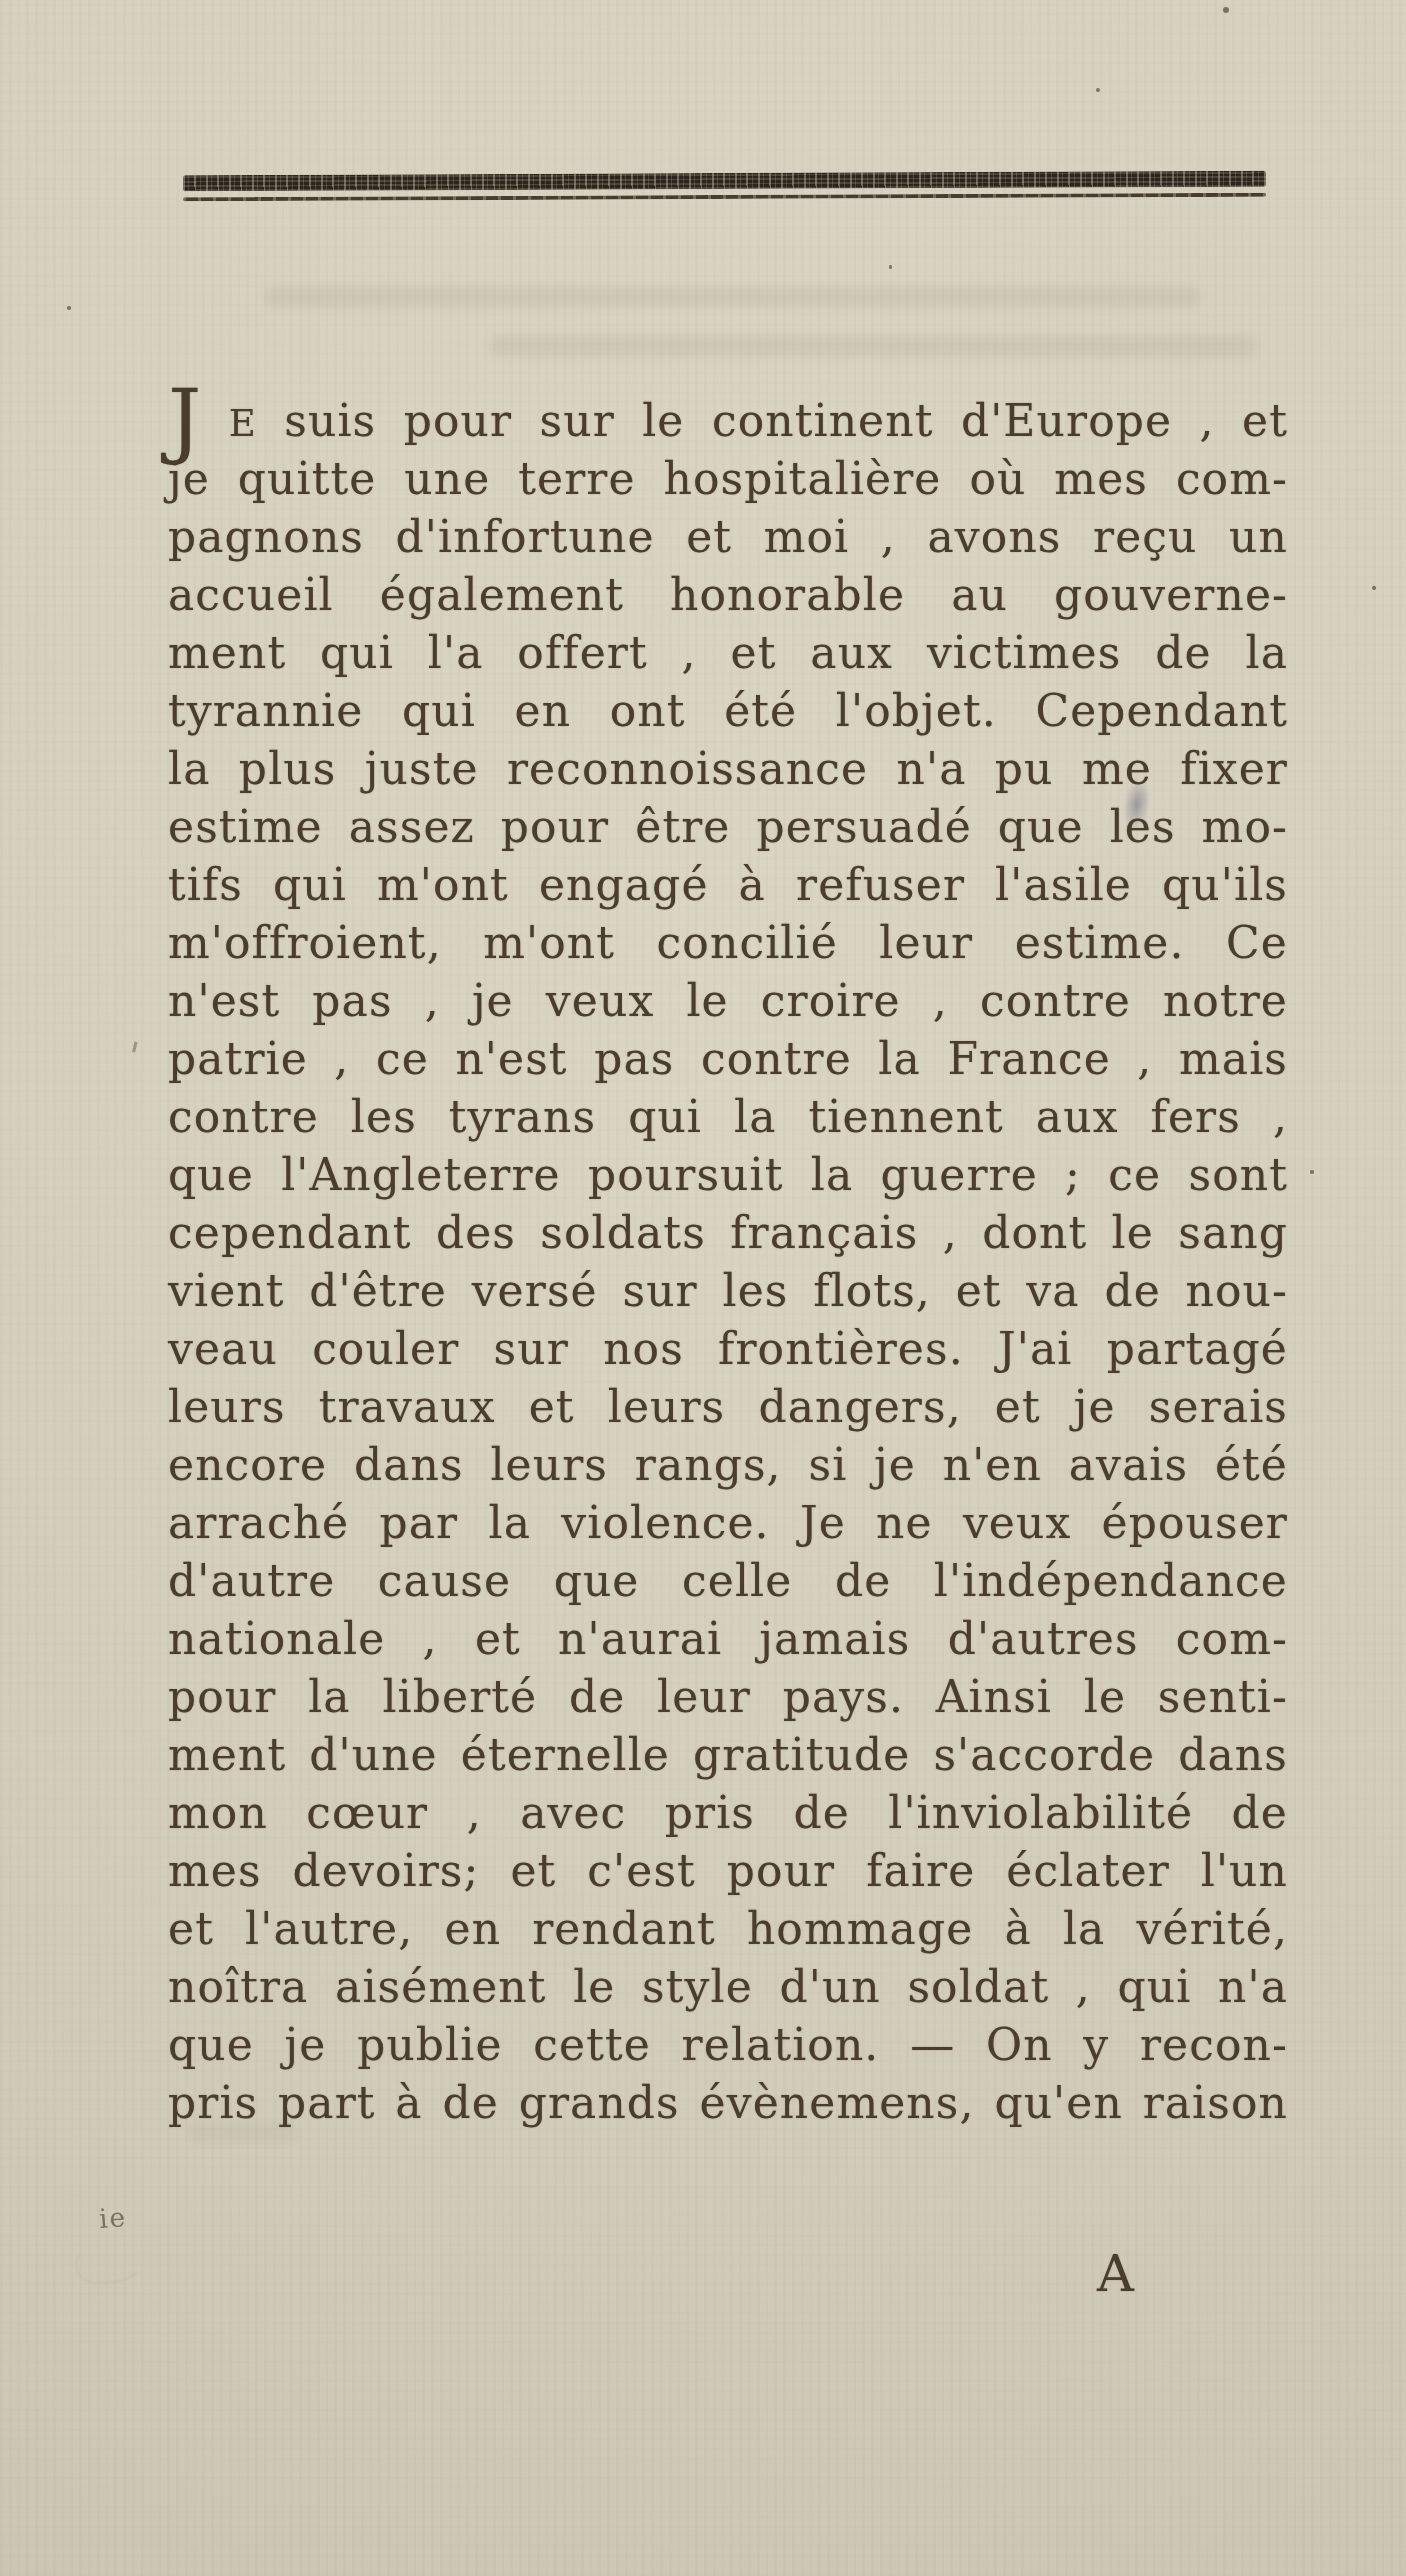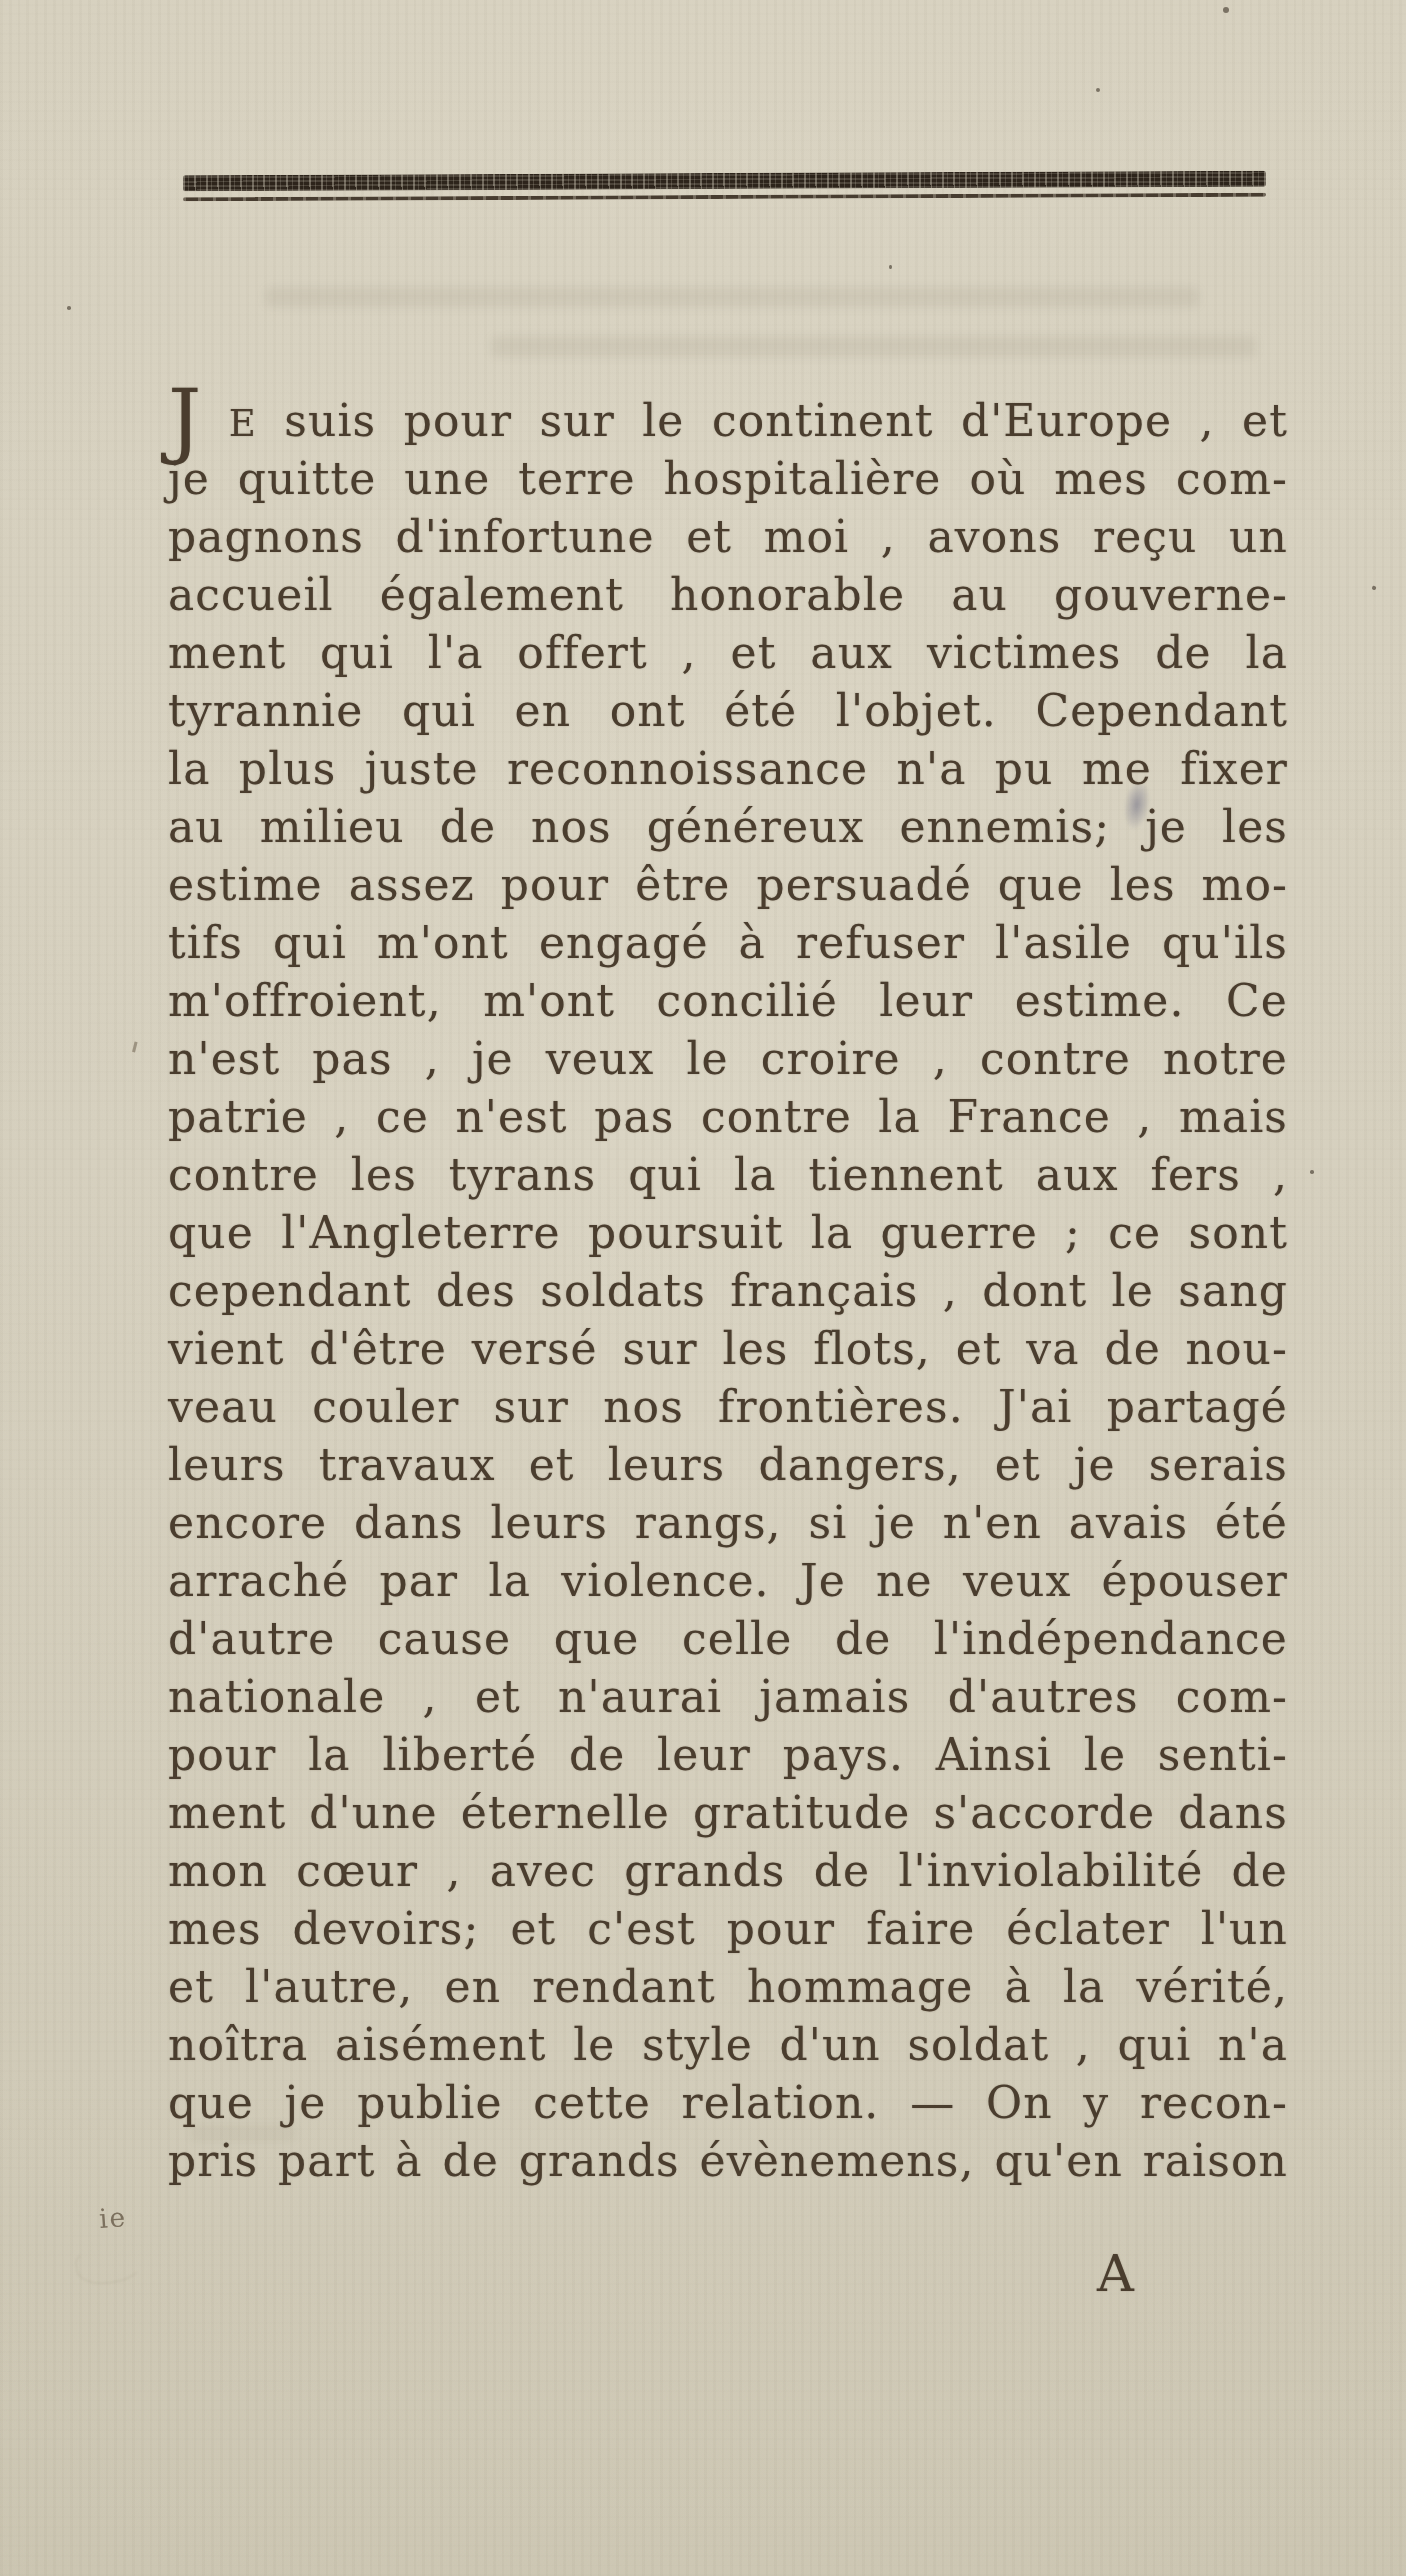--- a/index.html
+++ b/index.html
@@ -91,39 +91,38 @@
       <span class="smallcap">E</span>
       <span>suis pour sur le continent d'Europe , et</span>
     </div>
     <div>
         <div class="line">je quitte une terre hospitalière où mes com-</div>
         <div class="line">pagnons d'infortune et moi , avons reçu un</div>
         <div class="line">accueil également honorable au gouverne-</div>
         <div class="line">ment qui l'a offert , et aux victimes de la</div>
         <div class="line">tyrannie qui en ont été l'objet. Cependant</div>
         <div class="line">la plus juste reconnoissance n'a pu me fixer</div>
-        <div class="line">au milieu de nos généreux ennemis; je les</div>
         <div class="line">estime assez pour être persuadé que les mo-</div>
         <div class="line">tifs qui m'ont engagé à refuser l'asile qu'ils</div>
         <div class="line">m'offroient, m'ont concilié leur estime. Ce</div>
         <div class="line">n'est pas , je veux le croire , contre notre</div>
         <div class="line">patrie , ce n'est pas contre la France , mais</div>
         <div class="line">contre les tyrans qui la tiennent aux fers ,</div>
         <div class="line">que l'Angleterre poursuit la guerre ; ce sont</div>
         <div class="line">cependant des soldats français , dont le sang</div>
         <div class="line">vient d'être versé sur les flots, et va de nou-</div>
         <div class="line">veau couler sur nos frontières. J'ai partagé</div>
         <div class="line">leurs travaux et leurs dangers, et je serais</div>
         <div class="line">encore dans leurs rangs, si je n'en avais été</div>
         <div class="line">arraché par la violence. Je ne veux épouser</div>
         <div class="line">d'autre cause que celle de l'indépendance</div>
         <div class="line">nationale , et n'aurai jamais d'autres com-</div>
         <div class="line">pour la liberté de leur pays. Ainsi le senti-</div>
         <div class="line">ment d'une éternelle gratitude s'accorde dans</div>
-        <div class="line">mon cœur , avec grands de l'inviolabilité de</div>
+        <div class="line">mon cœur , avec pris de l'inviolabilité de</div>
         <div class="line">mes devoirs; et c'est pour faire éclater l'un</div>
         <div class="line">et l'autre, en rendant hommage à la vérité,</div>
         <div class="line">noîtra aisément le style d'un soldat , qui n'a</div>
         <div class="line">que je publie cette relation. — On y recon-</div>
         <div class="line">pris part à de grands évènemens, qu'en raison</div>
       </div>
   </div>
 
   <div class="margin-tick">'</div>
 

